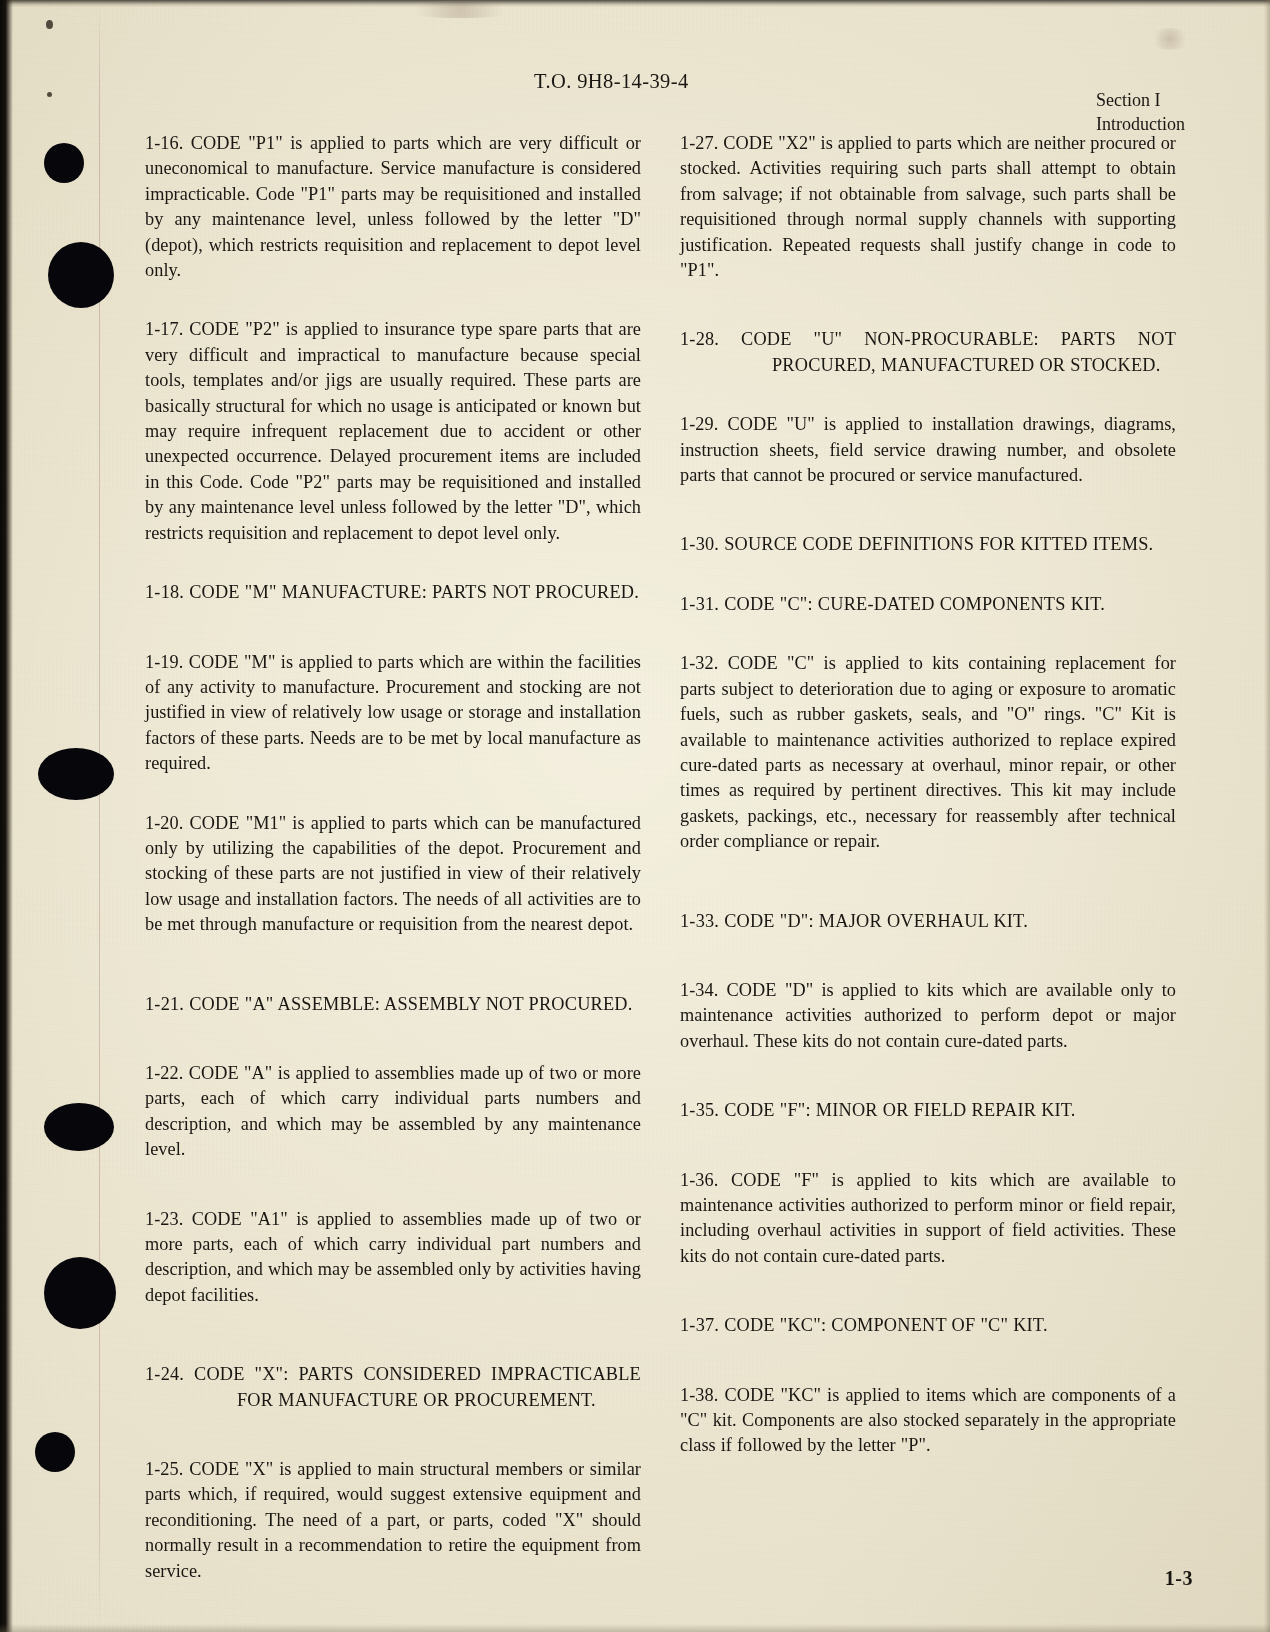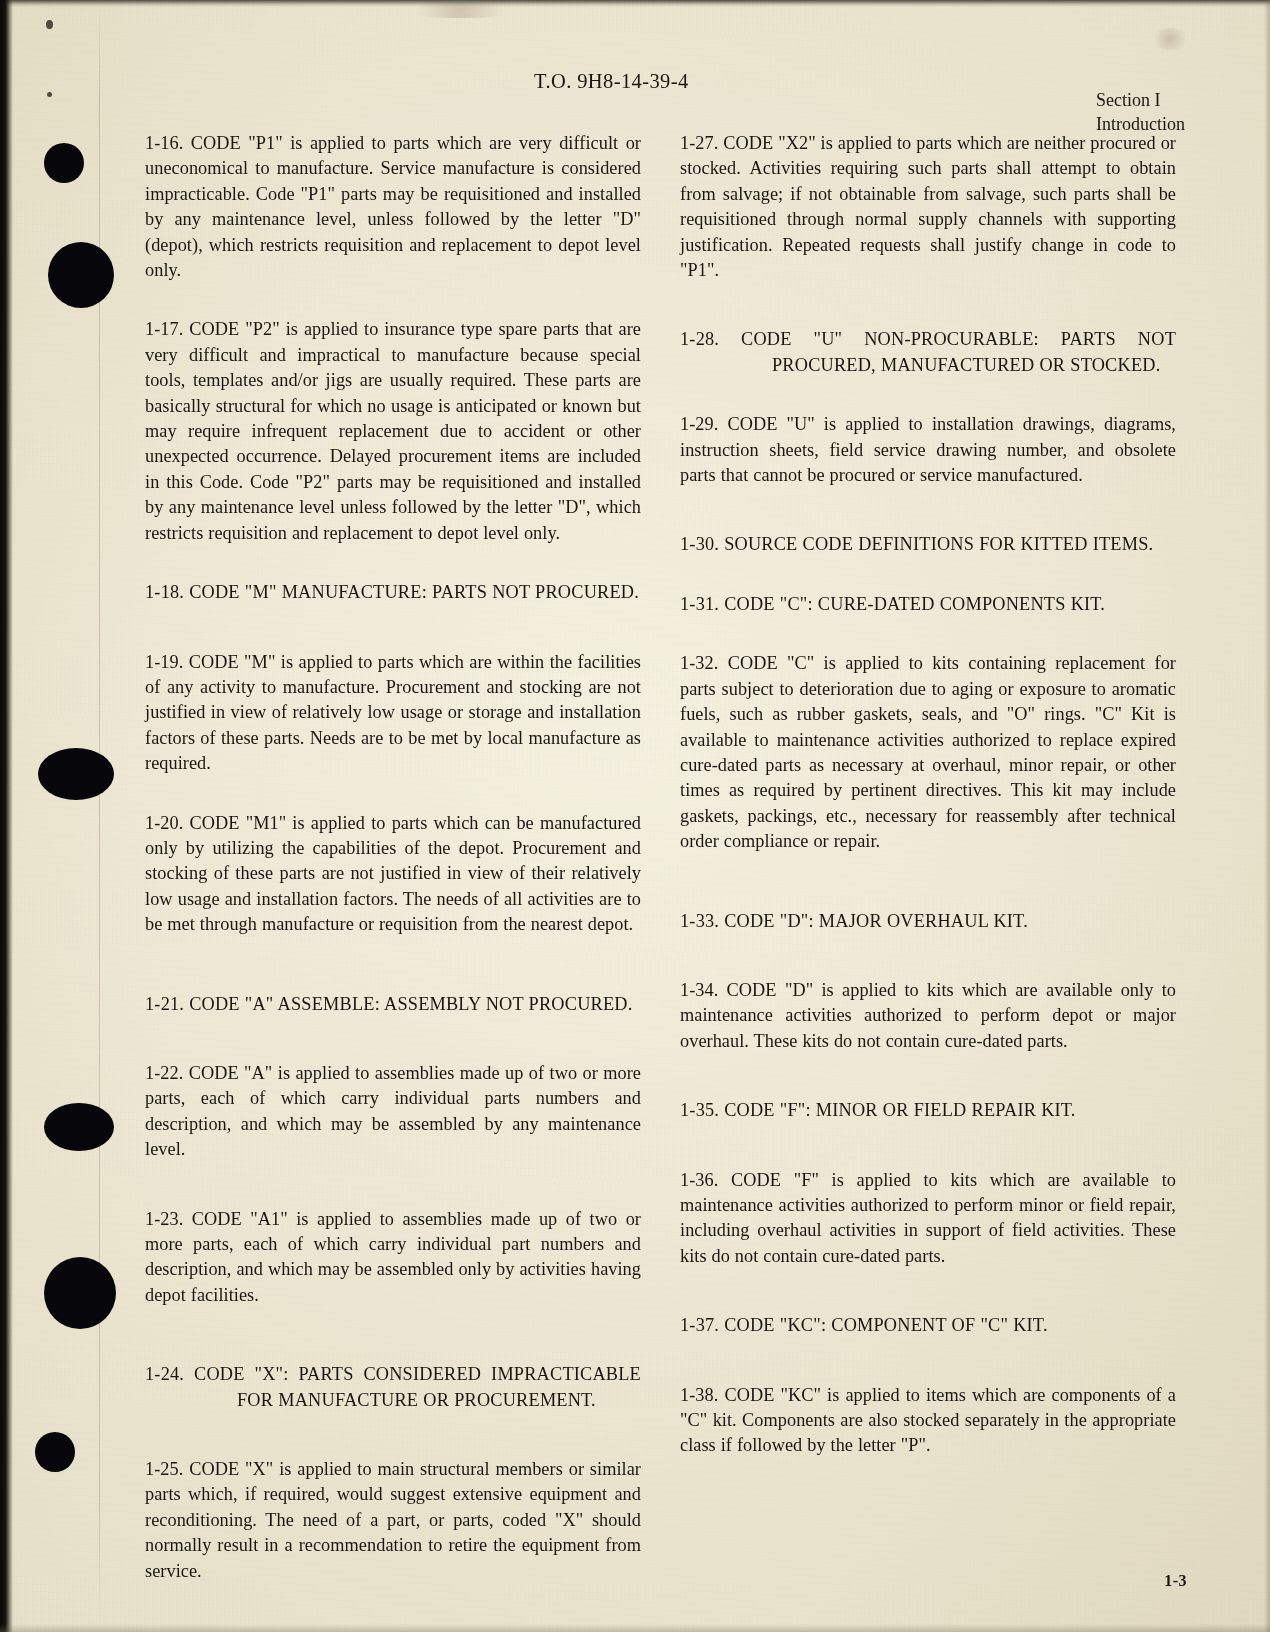--- a/index.html
+++ b/index.html
@@ -136,23 +136,23 @@
     text-align: left;
     letter-spacing: .2px;
   }
   p.head.just {
     text-align: justify;
     text-align-last: left;
   }
 
   .pageno {
     position: absolute;
-    right: 83px;
+    right: 77px;
     bottom: 42px;
-    font-size: 16px;
+    font-size: 20px;
     font-weight: bold;
     letter-spacing: .5px;
   }
 </style>
 </head>
 <body>
 
 <div class="page">
 
   <div class="paper-tone"></div>

